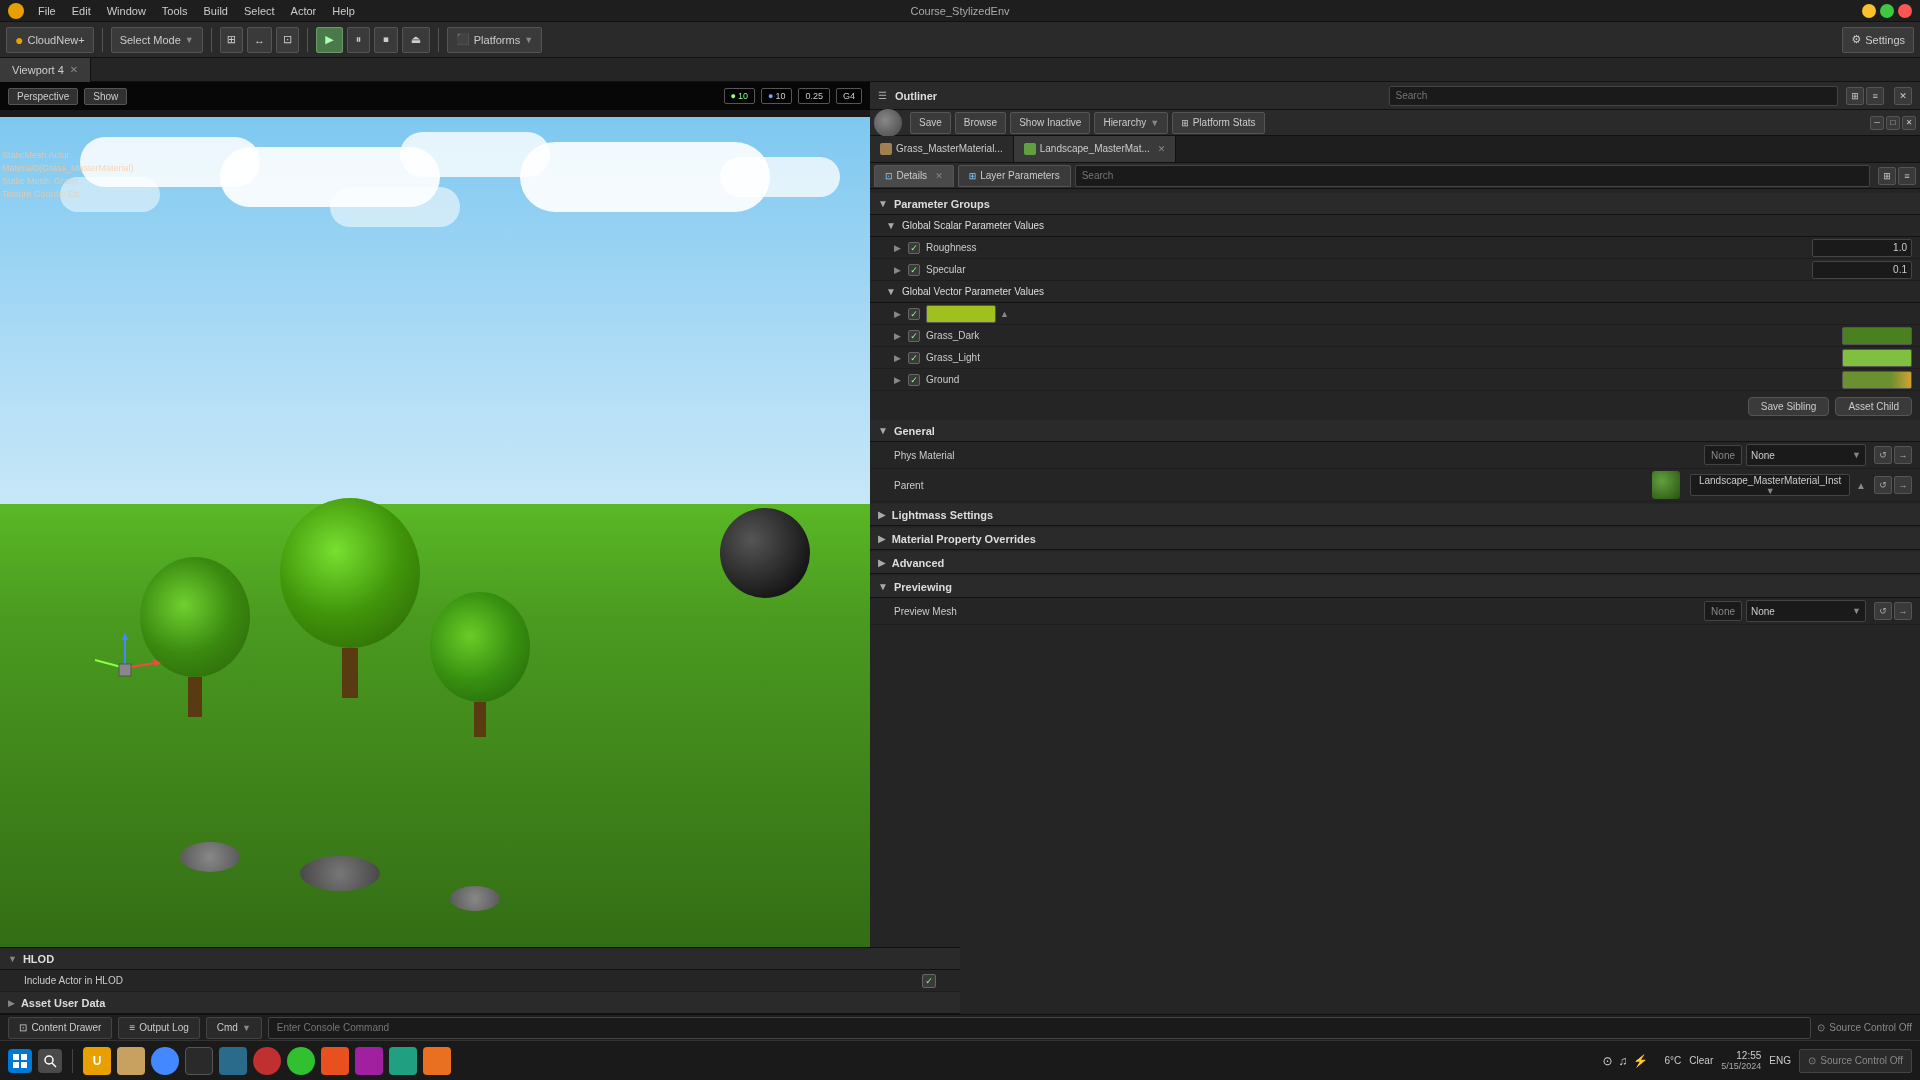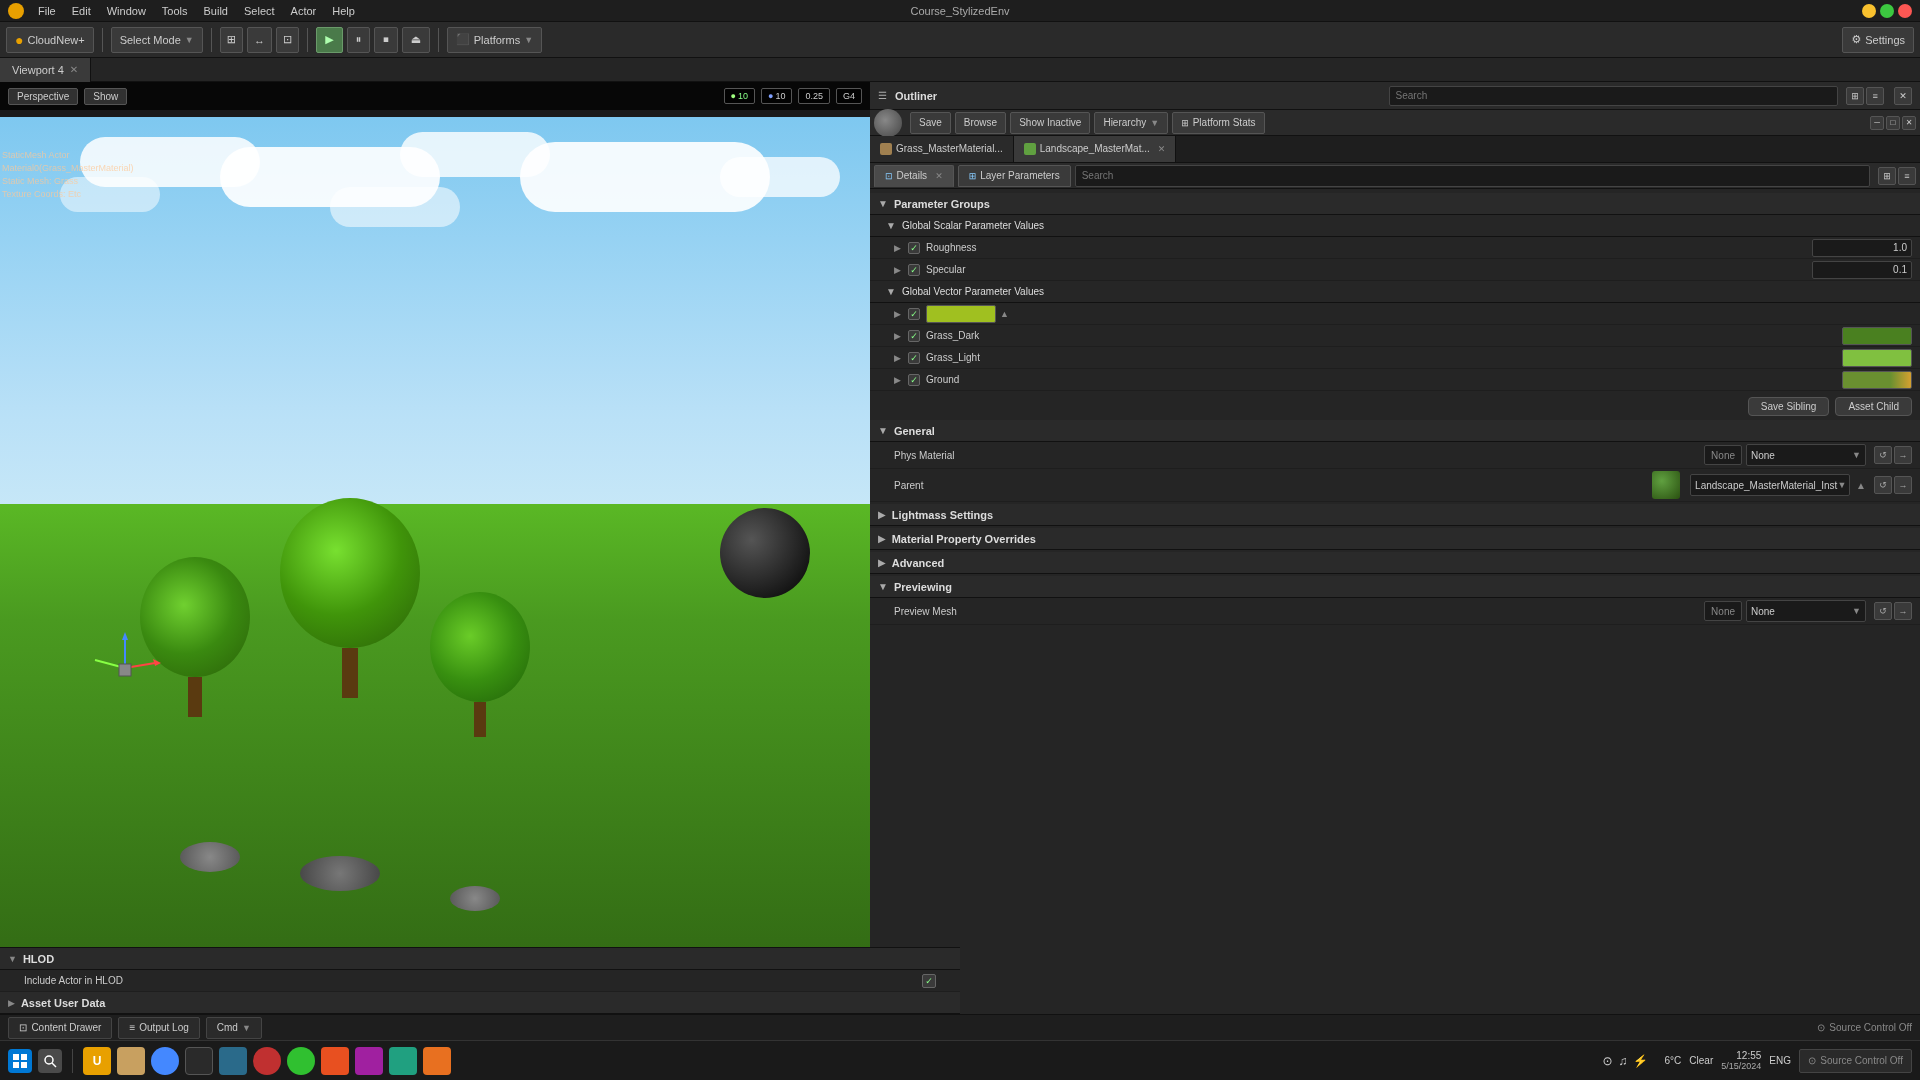--- a/index.html
+++ b/index.html
@@ -910,21 +910,21 @@
                 <div class="param-icon-btn">↺</div>
                 <div class="param-icon-btn">→</div>
               </div>
             </div>
           </div>
 
           <div class="param-row-tall">
             <span class="param-label">Parent</span>
             <div style="display:flex;align-items:center;gap:4px;">
               <div class="material-preview"></div>
-              <div class="param-dropdown" style="width:160px;">
+              <div class="param-dropdown" style="width:160px;flex-direction:column;">
                 <span>Landscape_MasterMaterial_Inst</span>
                 <span class="dropdown-arrow">▼</span>
               </div>
               <div style="color:#888;font-size:10px;cursor:pointer;margin-left:2px;">▲</div>
               <div class="param-icon-btns">
                 <div class="param-icon-btn">↺</div>
                 <div class="param-icon-btn">→</div>
               </div>
             </div>
           </div>
@@ -1004,20 +1004,21 @@
     <span>Content Drawer</span>
   </div>
   <div class="status-btn">
     <span style="font-size:10px;">≡</span>
     <span>Output Log</span>
   </div>
   <div class="status-btn">
     <span>Cmd</span>
     <span style="color:#888;font-size:9px;">▼</span>
   </div>
+  <input class="console-input" type="text" placeholder="Enter Console Command" style="">
   <div style="margin-left:auto;display:flex;align-items:center;gap:4px;">
     <span style="color:#888;font-size:10px;">⊙</span>
     <span style="color:#888;font-size:10px;">Source Control Off</span>
   </div>
 </div>
 
 <div class="taskbar">
   <div style="width:24px;height:24px;background:#0078d4;border-radius:4px;cursor:pointer;display:flex;align-items:center;justify-content:center;">
     <svg width="14" height="14" viewBox="0 0 14 14">
       <rect x="0" y="0" width="6" height="6" fill="white"></rect>

